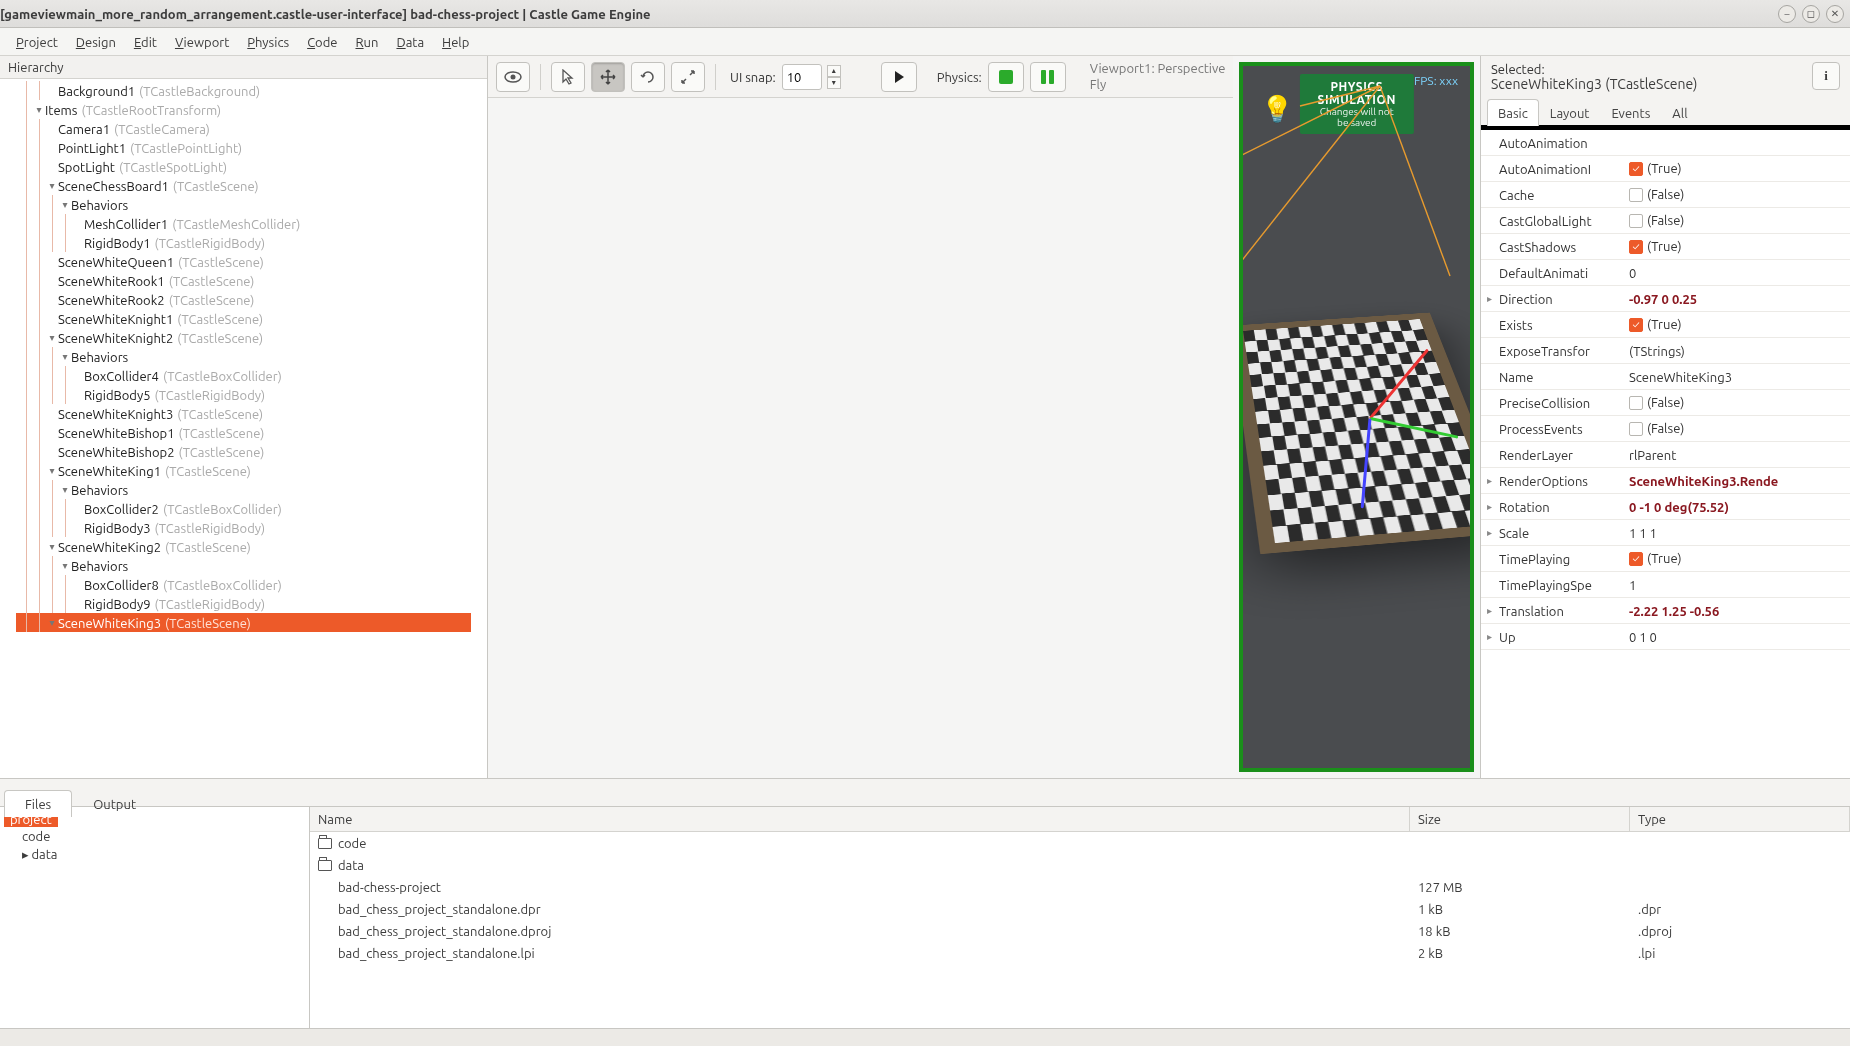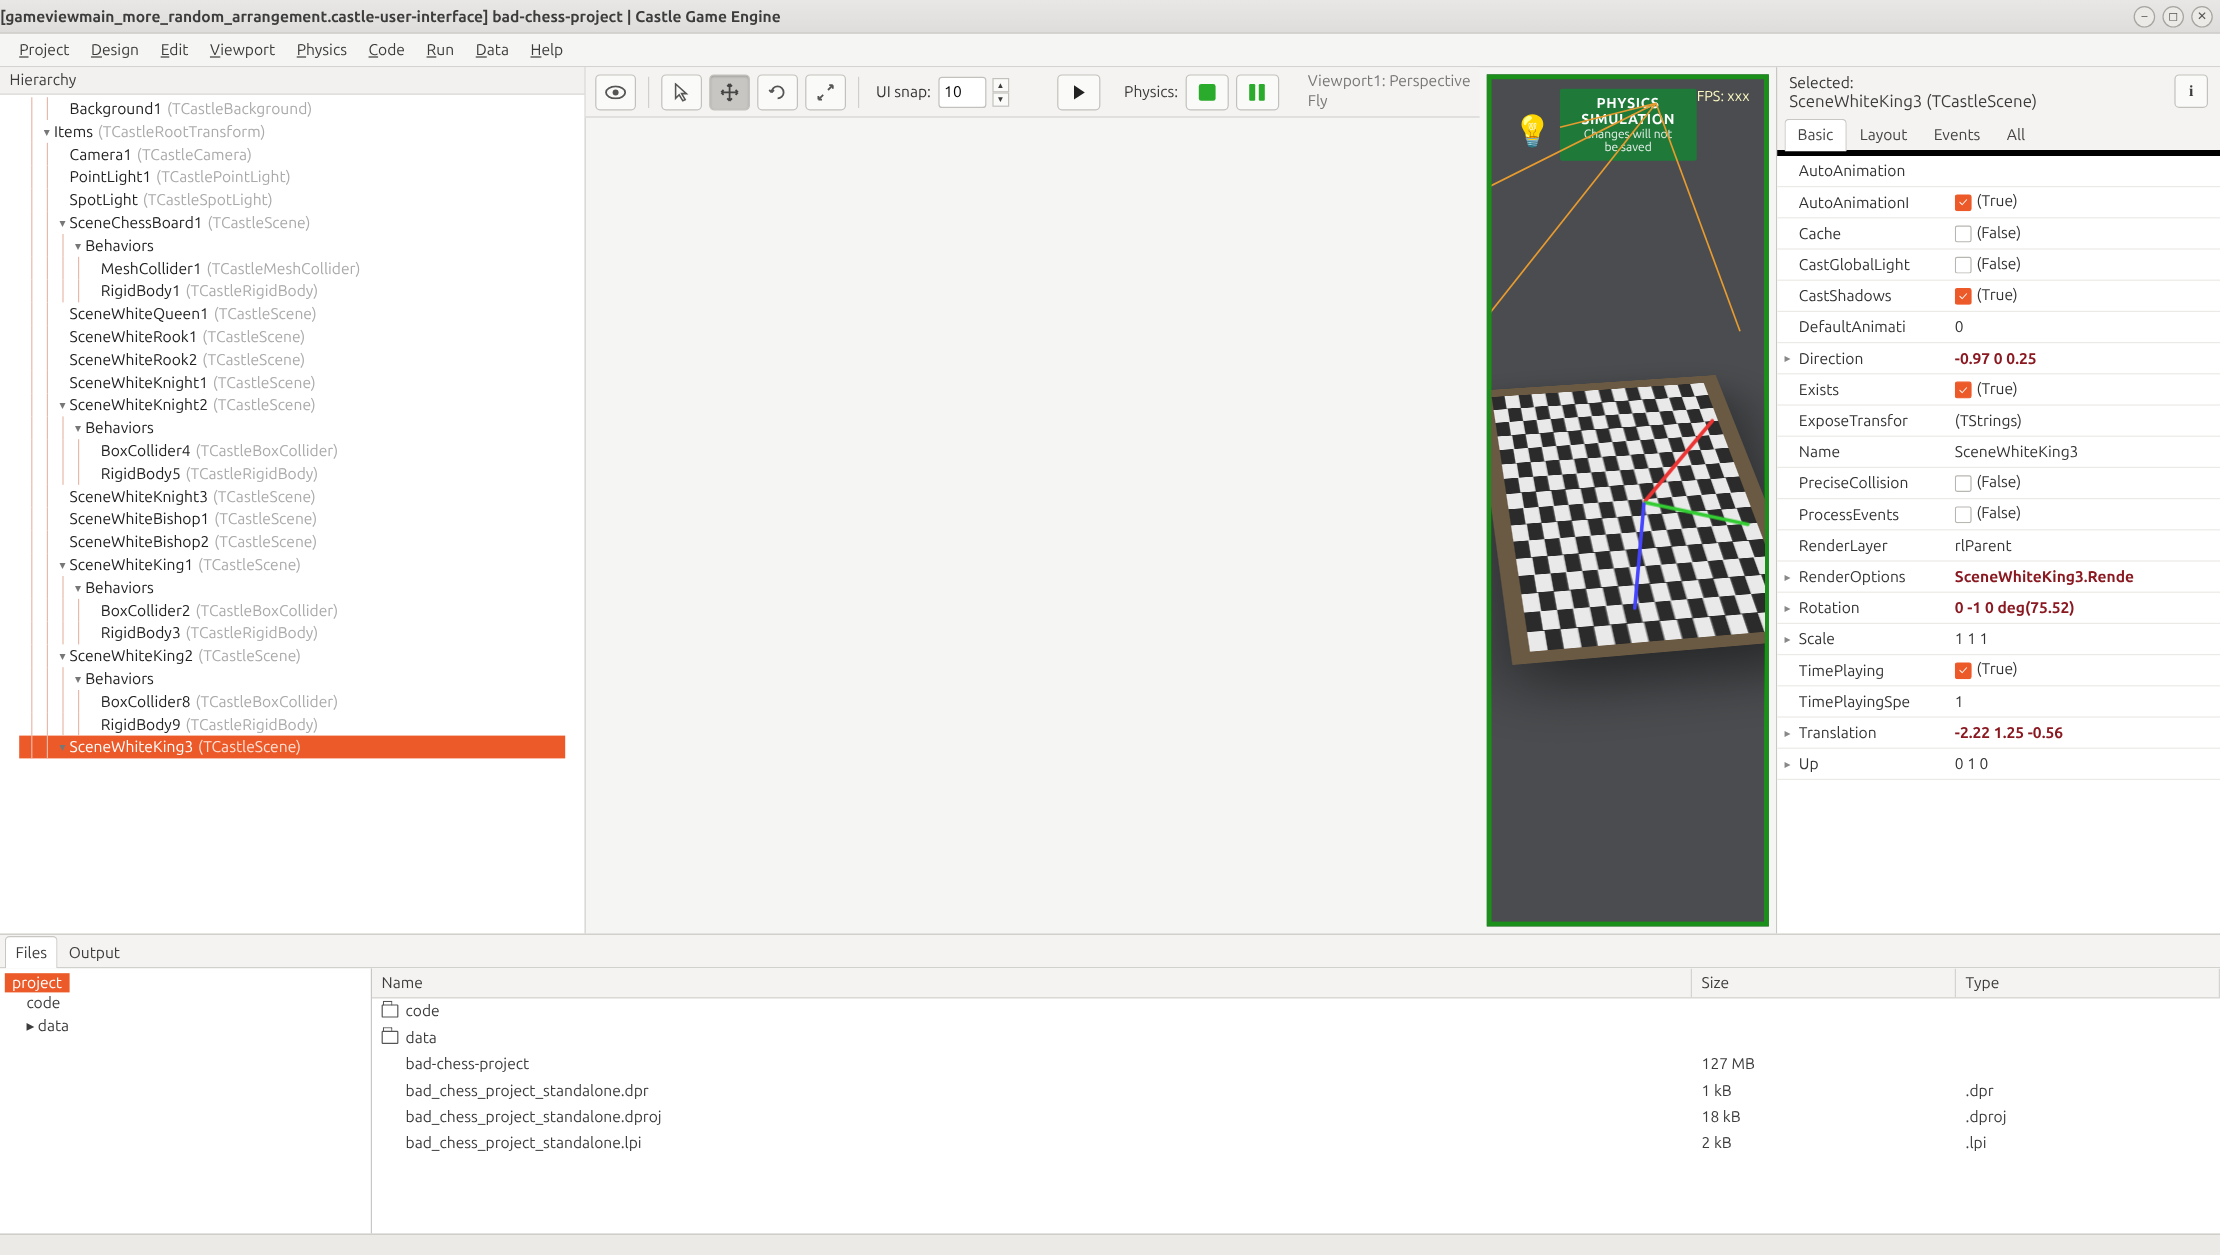--- a/index.html
+++ b/index.html
@@ -50,21 +50,21 @@
 .physbtn .sq{width:14px;height:14px;background:#2bab2b;border-radius:2px;}
 .physbtn .pause{display:flex;gap:3px;}
 .physbtn .pause div{width:5px;height:14px;background:#2bab2b;border-radius:1px;}
 .vpinfo{margin-left:18px;color:#777;font-size:12px;line-height:1.2;}
 
 .viewport-wrap{flex:1;padding:6px;display:flex;}
 .viewport{flex:1;background:#4a4c4f;border:4px solid #1a8f1a;position:relative;overflow:hidden;}
 .vp-banner{position:absolute;top:8px;left:50%;transform:translateX(-50%);background:#1f7a3a;color:#fff;padding:6px 18px;text-align:center;border-radius:2px;}
 .vp-banner .t1{font-weight:bold;font-size:12px;letter-spacing:.5px;}
 .vp-banner .t2{font-size:10px;opacity:.9;}
-.vp-fps{position:absolute;top:8px;right:12px;color:#fef9c3;font-size:12px;}
+.vp-fps{position:absolute;top:8px;right:12px;color:#7dd3fc;font-size:12px;}
 .vp-bulb{position:absolute;top:28px;left:18px;font-size:26px;}
 .vp-placeholder{position:absolute;inset:0;display:flex;align-items:center;justify-content:center;}
 .board{width:640px;height:420px;background:linear-gradient(135deg,#7d6a50,#5e503c);transform:perspective(1400px) rotateX(58deg) rotateZ(-8deg);box-shadow:0 30px 60px rgba(0,0,0,.5);position:relative;border:14px solid #6b5a43;}
 .board::before{content:"";position:absolute;inset:0;background:repeating-conic-gradient(#e9e9e9 0 25%,#2b2b2b 0 50%) 0 0/12.5% 12.5%;}
 .gizmo{position:absolute;top:50%;left:56%;width:2px;height:2px;}
 .gizmo .ax{position:absolute;width:90px;height:3px;transform-origin:left center;border-radius:2px;}
 .gizmo .axx{background:#e33;transform:rotate(-50deg);}
 .gizmo .axy{background:#3c3;transform:rotate(12deg);}
 .gizmo .axz{background:#44f;transform:rotate(95deg);}
 .camlines{position:absolute;top:0;right:0;width:420px;height:300px;pointer-events:none;}
@@ -86,21 +86,21 @@
 .prop-row .pv{flex:1;color:#333;white-space:nowrap;overflow:hidden;}
 .prop-row .pv.bold{font-weight:bold;color:#8a1820;}
 .prop-row .exp2{width:10px;color:#888;font-size:10px;margin-right:2px;}
 .chk{width:14px;height:14px;border:1px solid #b8b6b1;display:inline-flex;align-items:center;justify-content:center;margin-right:4px;vertical-align:middle;background:#fff;border-radius:2px;}
 .chk.checked{background:#ed5a29;border-color:#ed5a29;color:#fff;}
 .chk.checked::after{content:"✓";font-size:10px;line-height:1;}
 
 
 .bottom{height:250px;border-top:1px solid #c8c7c3;display:flex;flex-direction:column;background:#f4f3f1;}
 .bottom-tabs{display:flex;border-bottom:1px solid #c8c7c3;padding-left:4px;}
-.bottom-tab{padding:6px 8px;cursor:pointer;border:1px solid transparent;border-bottom:none;position:relative;top:1px;}
+.bottom-tab{padding:6px 20px;cursor:pointer;border:1px solid transparent;border-bottom:none;position:relative;top:11px;}
 .bottom-tab.active{background:#fff;border-color:#c8c7c3;border-radius:4px 4px 0 0;}
 .bottom-body{flex:1;display:flex;min-height:0;}
 .filetree{width:310px;border-right:1px solid #c8c7c3;background:#fff;padding:4px;overflow:auto;}
 .ft-row{padding:2px 4px;cursor:pointer;}
 .ft-row.sel{background:#ed5a29;color:#fff;display:inline-block;padding:1px 6px;}
 .filelist{flex:1;background:#fff;display:flex;flex-direction:column;overflow:auto;}
 .fl-head{display:flex;border-bottom:1px solid #d4d3cf;background:#f4f3f1;font-weight:normal;}
 .fl-head div{padding:5px 8px;border-right:1px solid #d4d3cf;}
 .fl-col-name{flex:1;}
 .fl-col-size{width:220px;}

